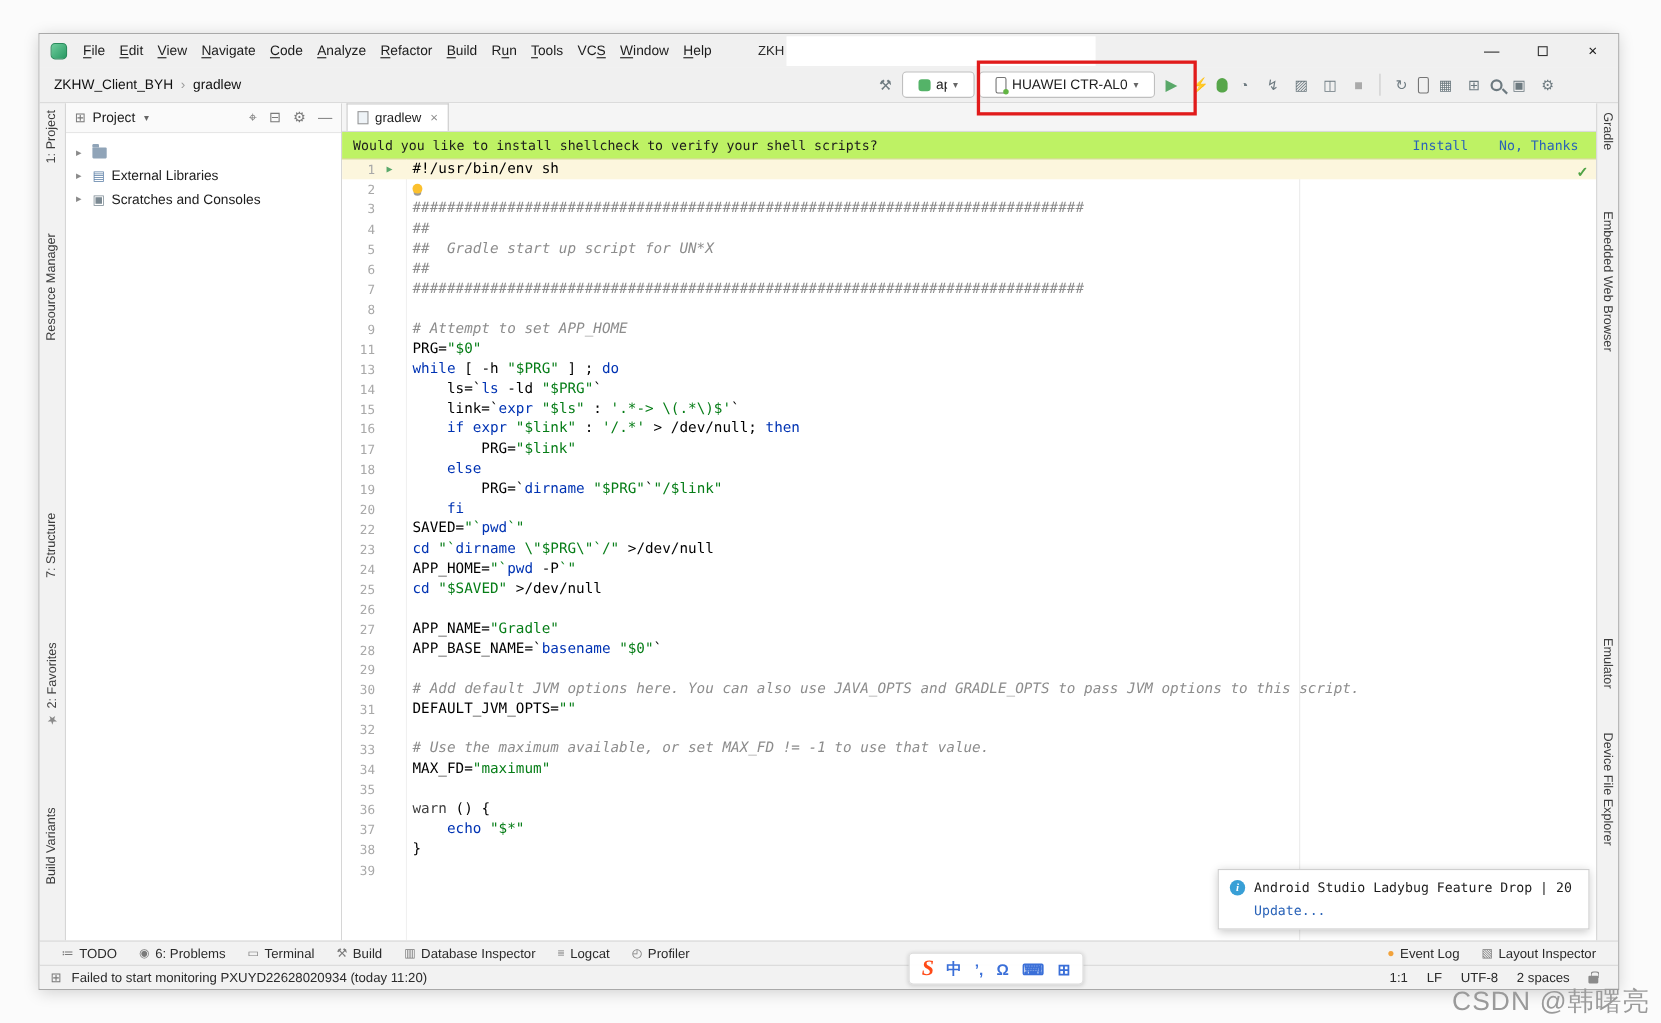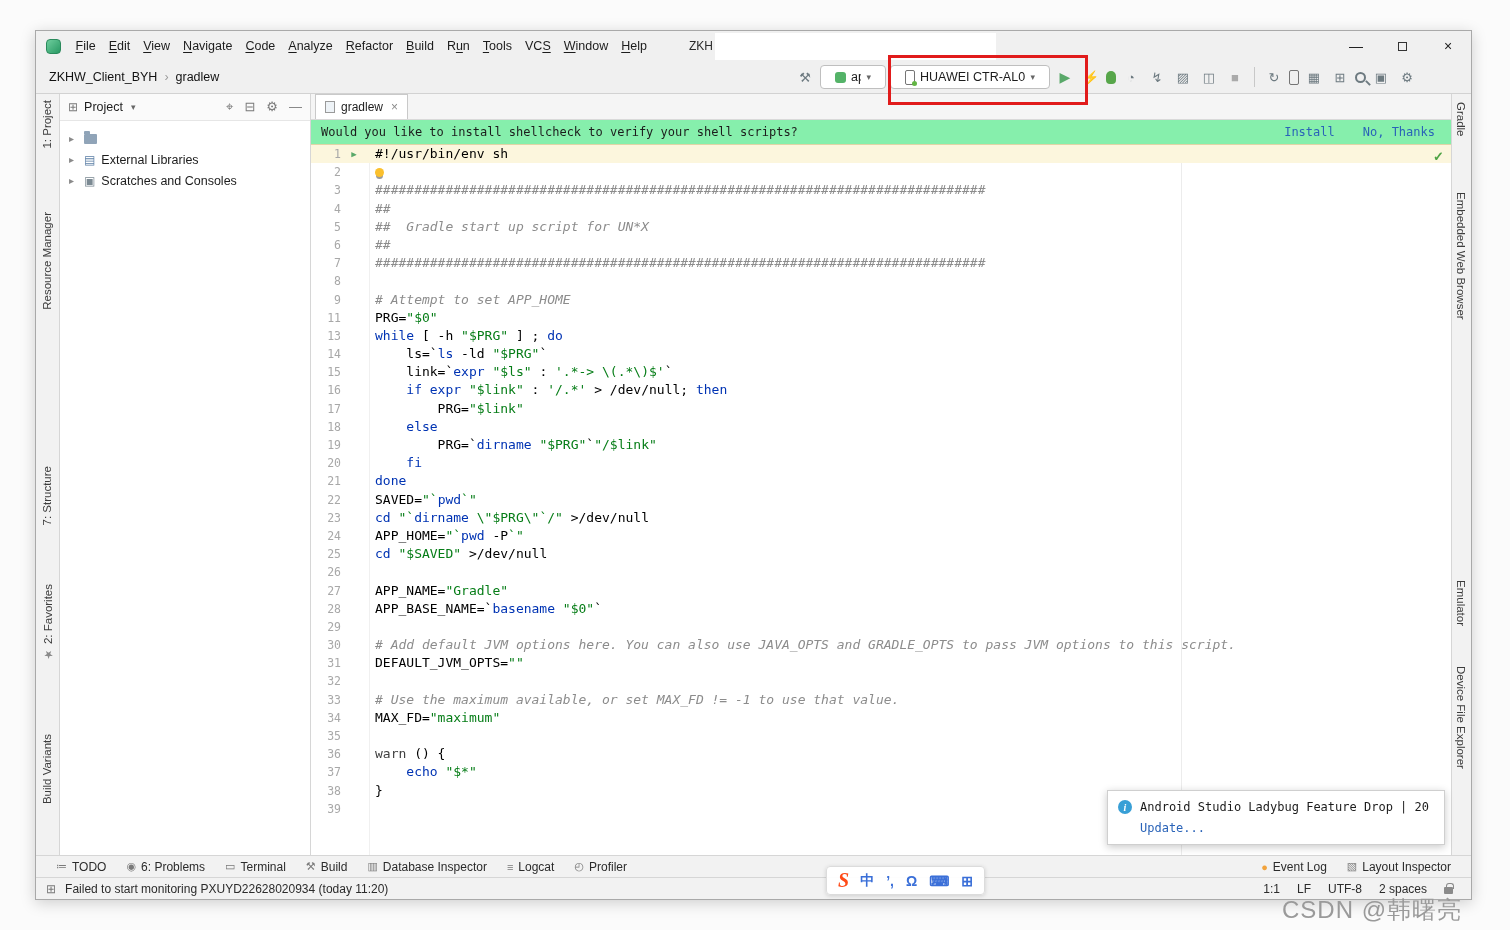--- a/index.html
+++ b/index.html
@@ -67,21 +67,21 @@
   .icon-folder{width:13px;height:10px;background:#90a4b8;border-radius:1px;position:relative;}
   .icon-folder::before{content:"";position:absolute;left:0;top:-3px;width:6px;height:3px;background:#90a4b8;border-radius:1px 1px 0 0;}
 
   
   .editor{flex:1;position:relative;background:#fff;display:flex;flex-direction:column;min-width:0;}
   .tabbar{height:26px;background:#f5f5f5;border-bottom:1px solid #d9d9d9;display:flex;align-items:flex-end;padding-left:4px;flex:none;}
   .tab{height:25px;display:flex;align-items:center;gap:6px;padding:0 9px;background:#fff;
     border:1px solid #c9c9c9;border-bottom:none;font-size:12px;color:#1c1c1c;}
   .icon-file{width:10px;height:12px;border:1px solid #9a9a9a;background:#eef3f7;}
   .tab-close{color:#8a8a8a;font-size:12px;margin-left:2px;}
-  .banner{height:25px;background:#86efac;border-bottom:1px solid #e0d5a6;display:flex;align-items:center;
+  .banner{height:25px;background:#bef264;border-bottom:1px solid #e0d5a6;display:flex;align-items:center;
     padding:0 16px 0 10px;font-family:"DejaVu Sans Mono",monospace;font-size:12px;color:#1c1c1c;flex:none;}
   .banner-msg{flex:1;}
   .banner-link{color:#2a63b8;cursor:pointer;margin-left:28px;}
   .code-wrap{flex:1;position:relative;overflow:hidden;}
   .guide{position:absolute;left:870px;top:0;bottom:0;width:1px;background:#ececec;}
   .gutter-line{position:absolute;left:58px;top:0;bottom:0;width:1px;background:#f0f0f0;}
   .cl{display:flex;height:18.2px;line-height:18.2px;font-family:"DejaVu Sans Mono",monospace;font-size:13px;position:relative;}
   .cl.hl{background:#fcf6dd;}
   .ln{width:30px;text-align:right;color:#a8a8a8;font-size:11.5px;flex:none;}
   .gz{width:26px;flex:none;display:flex;justify-content:center;align-items:center;}
@@ -119,21 +119,21 @@
     border:1.5px solid #8a8a8a;border-bottom:none;border-radius:3px 3px 0 0;}
 
   
   .annotation-box{position:absolute;left:888px;top:55px;width:200px;height:50px;border:3px solid #e11b1b;z-index:40;pointer-events:none;}
   .ime-bar{position:absolute;left:826px;top:866px;height:29px;display:flex;align-items:center;gap:11px;
     background:rgba(255,255,255,.95);border:1px solid #dcdcdc;border-radius:4px;padding:0 11px;z-index:45;
     box-shadow:0 1px 4px rgba(0,0,0,.15);}
   .ime-logo{color:#ff4a17;font:italic bold 20px "Liberation Serif",serif;}
   #ime-items{display:flex;gap:12px;align-items:center;}
   .ime-item{color:#3a6fd8;font-size:14px;font-weight:bold;}
-  .watermark{position:absolute;left:1282px;top:894px;font-size:24px;color:#9a9a9a;z-index:60;letter-spacing:1px;}
+  .watermark{position:absolute;left:1320px;top:894px;font-size:24px;color:#9a9a9a;z-index:60;letter-spacing:1px;}
 </style>
 </head>
 <body>
 
 <div class="page">
   <div class="window">
 
     <div class="titlebar">
       <span class="as-logo"></span>
       <nav class="menubar" id="menu-bar">
@@ -346,25 +346,20 @@
                 <span class="ln">19</span>
                 <span class="gz"></span>
                 <span class="ct"><span class="tk-t">        PRG=`</span><span class="tk-k">dirname</span><span class="tk-t"> </span><span class="tk-s">"$PRG"</span><span class="tk-t">`</span><span class="tk-s">"/$link"</span></span>
               </div>
               <div class="cl">
                 <span class="ln">20</span>
                 <span class="gz"></span>
                 <span class="ct"><span class="tk-t">    </span><span class="tk-k">fi</span></span>
               </div>
               <div class="cl">
-                <span class="ln">21</span>
-                <span class="gz"></span>
-                <span class="ct"><span class="tk-k">done</span></span>
-              </div>
-              <div class="cl">
                 <span class="ln">22</span>
                 <span class="gz"></span>
                 <span class="ct"><span class="tk-t">SAVED=</span><span class="tk-s">"`</span><span class="tk-k">pwd</span><span class="tk-s">`"</span></span>
               </div>
               <div class="cl">
                 <span class="ln">23</span>
                 <span class="gz"></span>
                 <span class="ct"><span class="tk-k">cd</span><span class="tk-t"> </span><span class="tk-s">"`</span><span class="tk-k">dirname</span><span class="tk-t"> </span><span class="tk-s">\"$PRG\"</span><span class="tk-s">`/"</span><span class="tk-t"> &gt;/dev/null</span></span>
               </div>
               <div class="cl">

